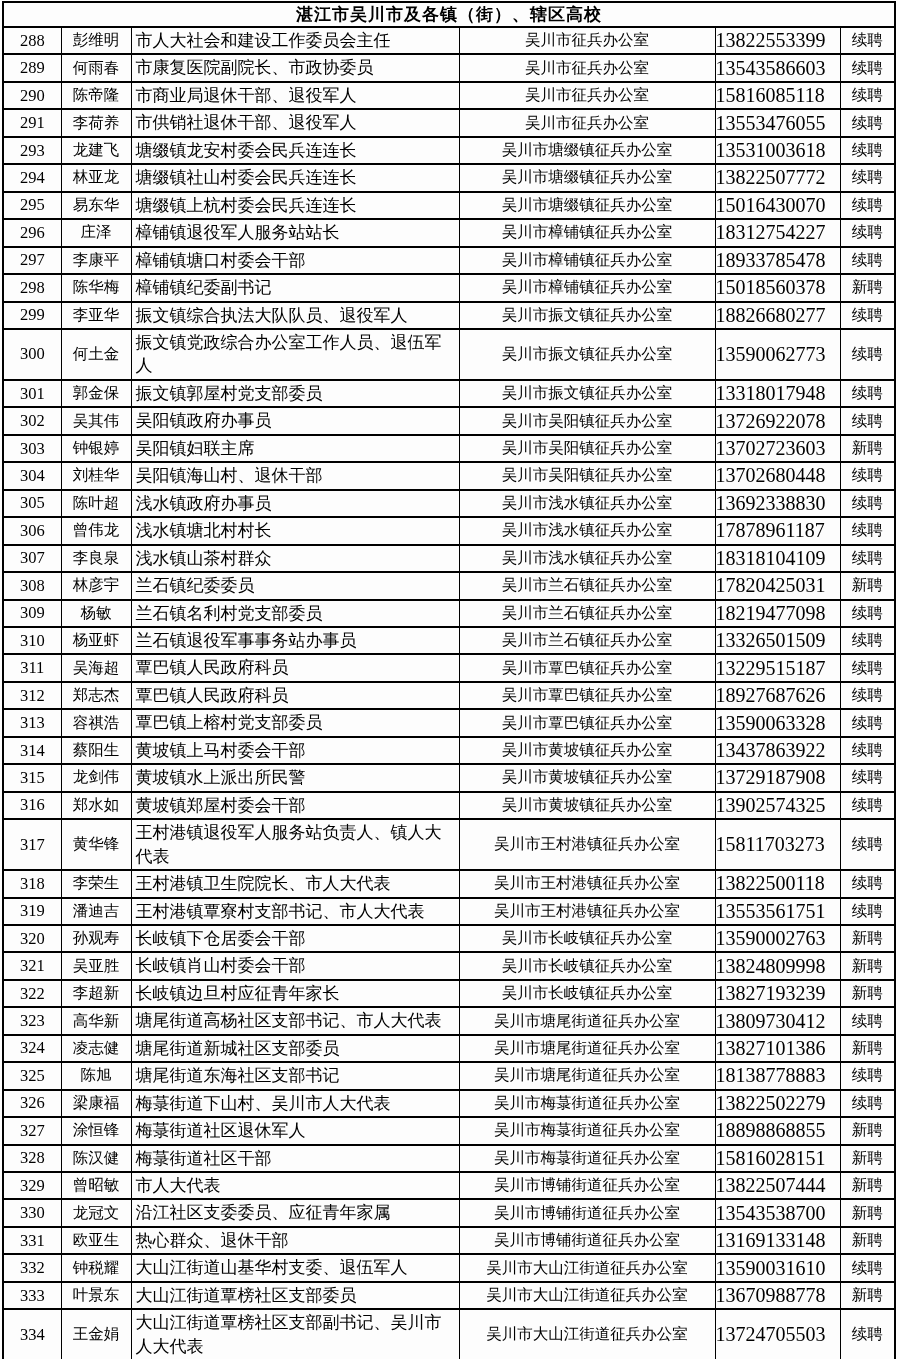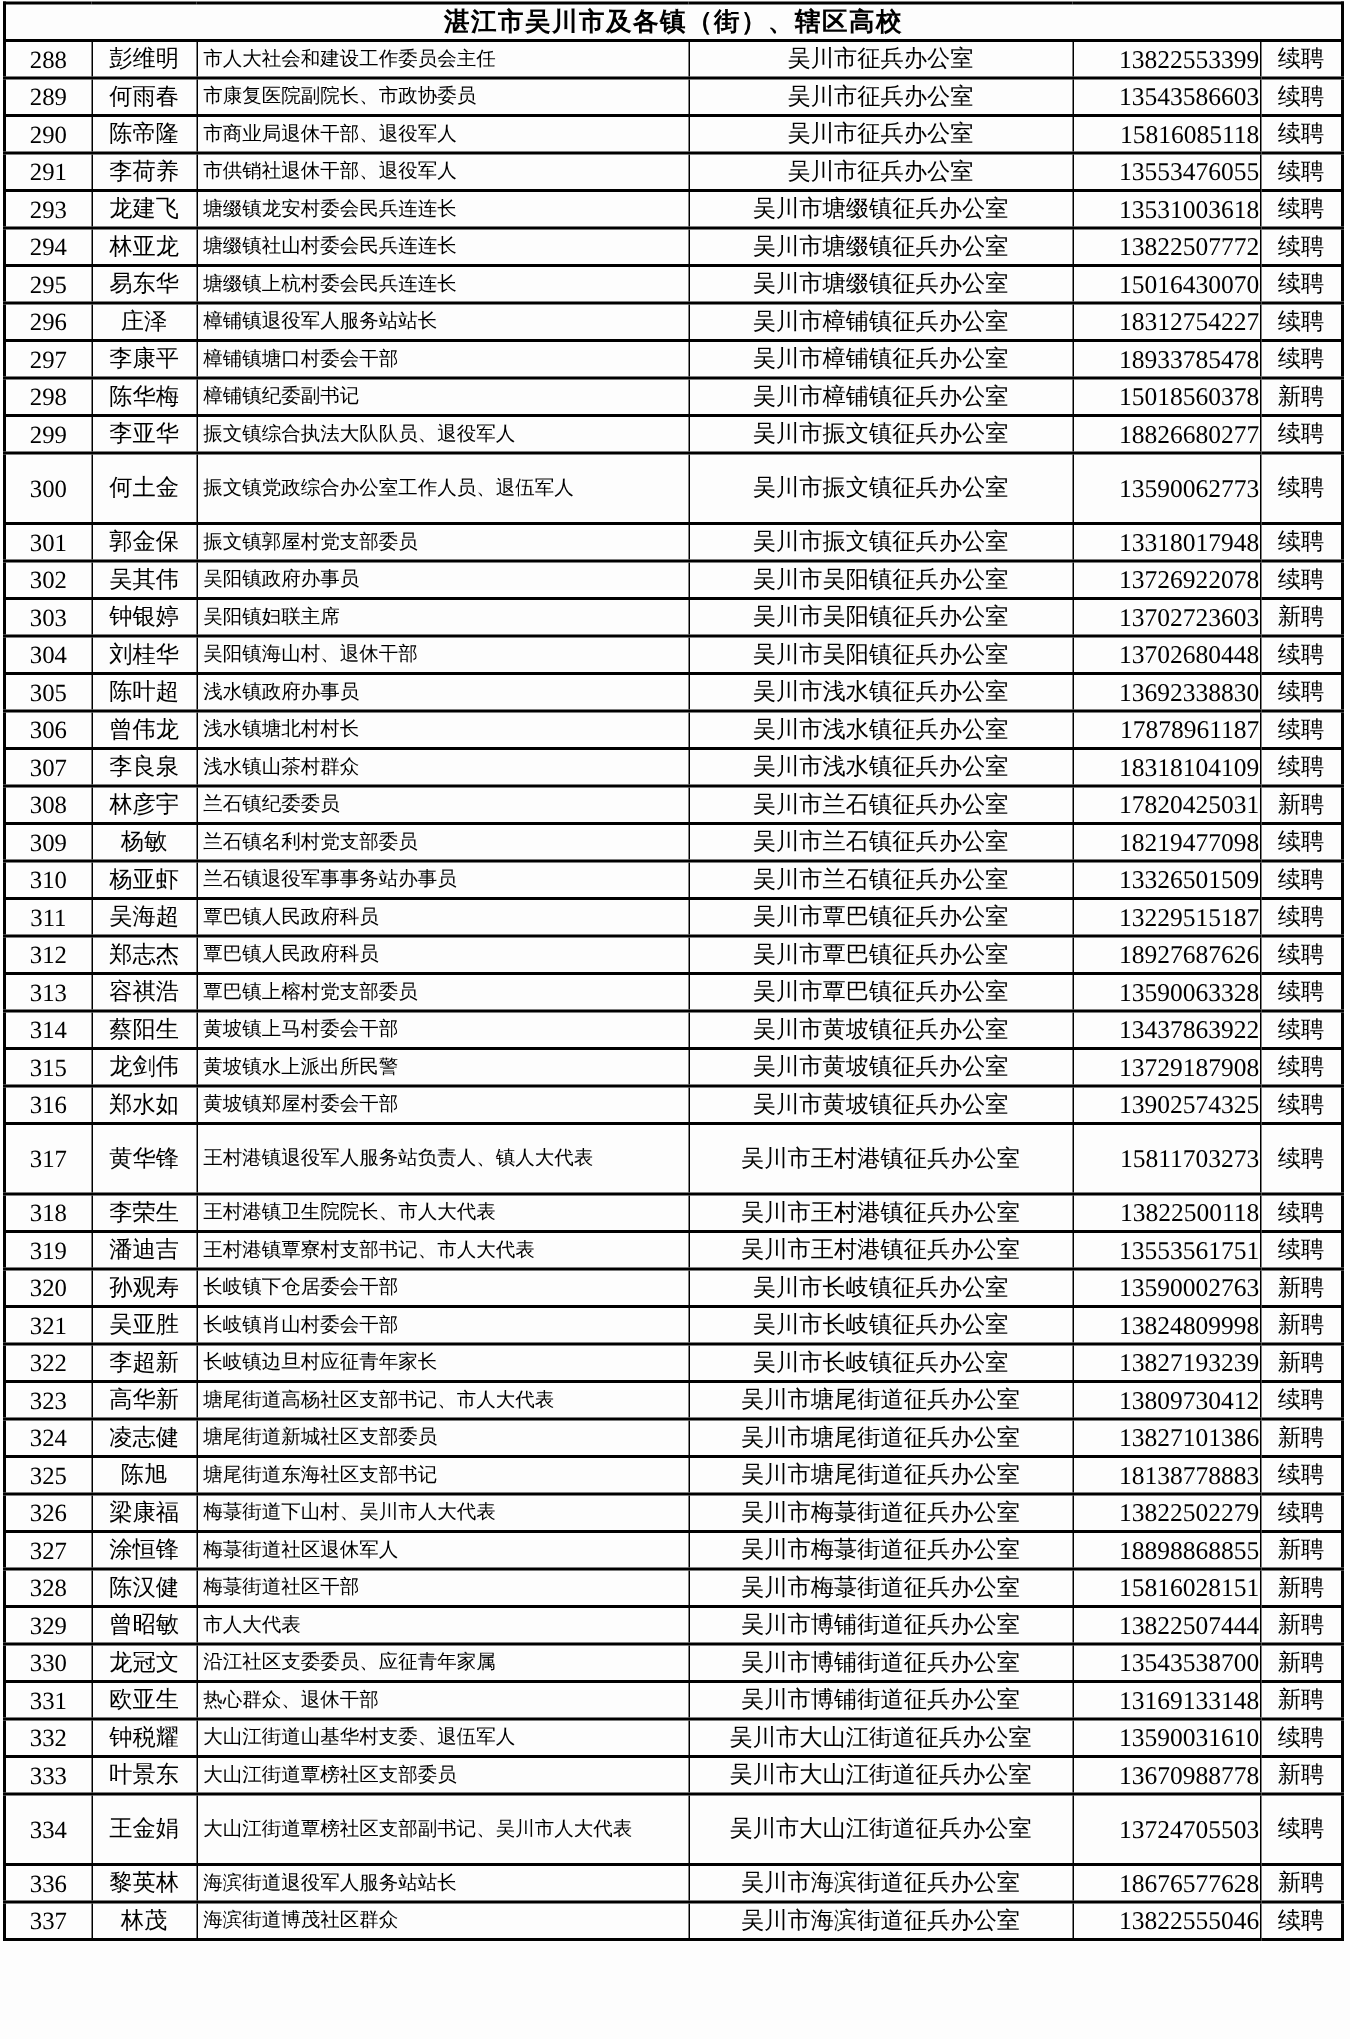--- a/index.html
+++ b/index.html
@@ -7,23 +7,23 @@
   table{border-collapse:collapse;table-layout:fixed;width:894px;border:2px solid #000;
         font-family:"DejaVu Sans","Liberation Sans",sans-serif;color:#000;}
   th,td{border:1px solid #000;border-top-width:2px;border-bottom-width:2px;
         overflow:hidden;padding:0;vertical-align:middle;}
   th.title-cell{height:21px;font-size:17px;font-weight:bold;text-align:center;
         border:2px solid #000;letter-spacing:1px;margin-left:28px;}
   tr.data-row{height:25px;}
   tr.data-row.tall{height:47px;}
   .c-id{font-family:"Liberation Serif","DejaVu Serif",serif;font-size:16.5px;text-align:center;}
   .c-name{font-size:15.5px;text-align:center;}
-  .c-title{font-size:13px;text-align:left;padding:1px 4px;line-height:1.38;}
+  .c-title{font-size:17px;text-align:left;padding:1px 4px;line-height:1.38;}
   .c-office{font-size:15.5px;text-align:center;}
-  .c-phone{font-family:"Liberation Serif","DejaVu Serif",serif;font-size:17px;text-align:right;}
+  .c-phone{font-family:"Liberation Serif","DejaVu Serif",serif;font-size:20px;text-align:left;}
   .c-status{font-size:15.5px;text-align:center;}
 </style>
 </head>
 <body>
 
 <div class="page">
   <table>
     <colgroup>
       <col style="width:58px">
       <col style="width:70px">

